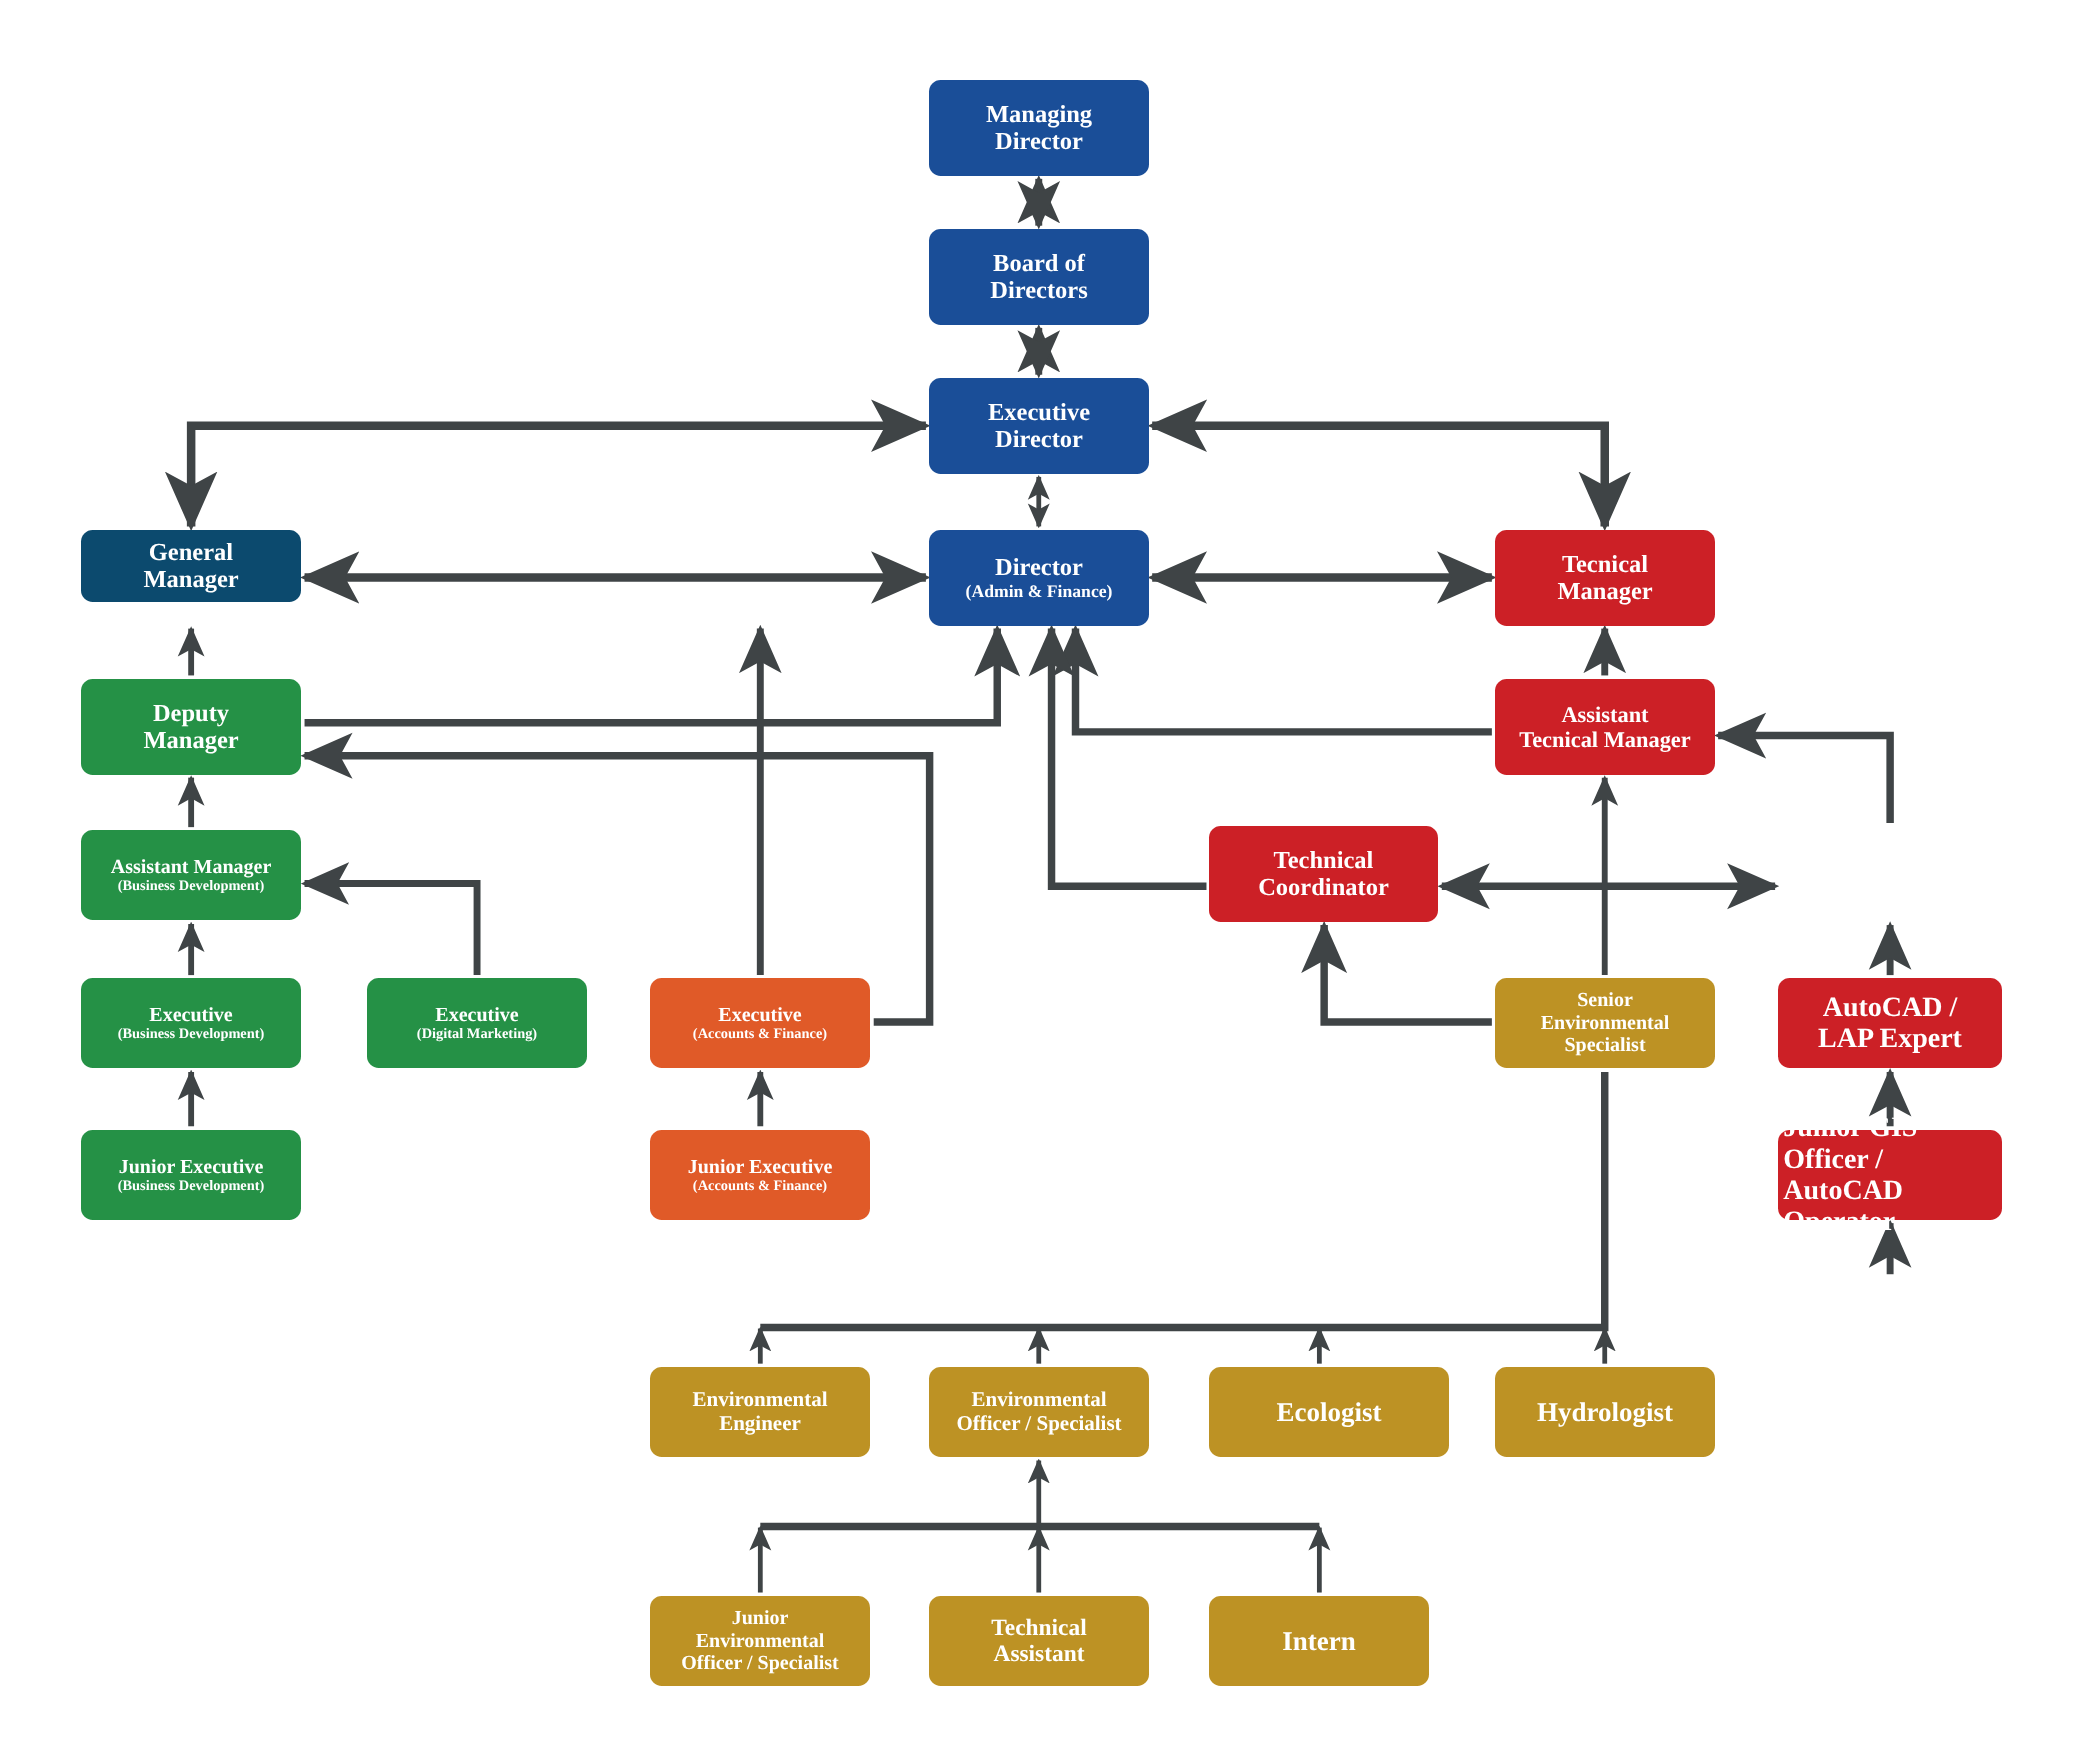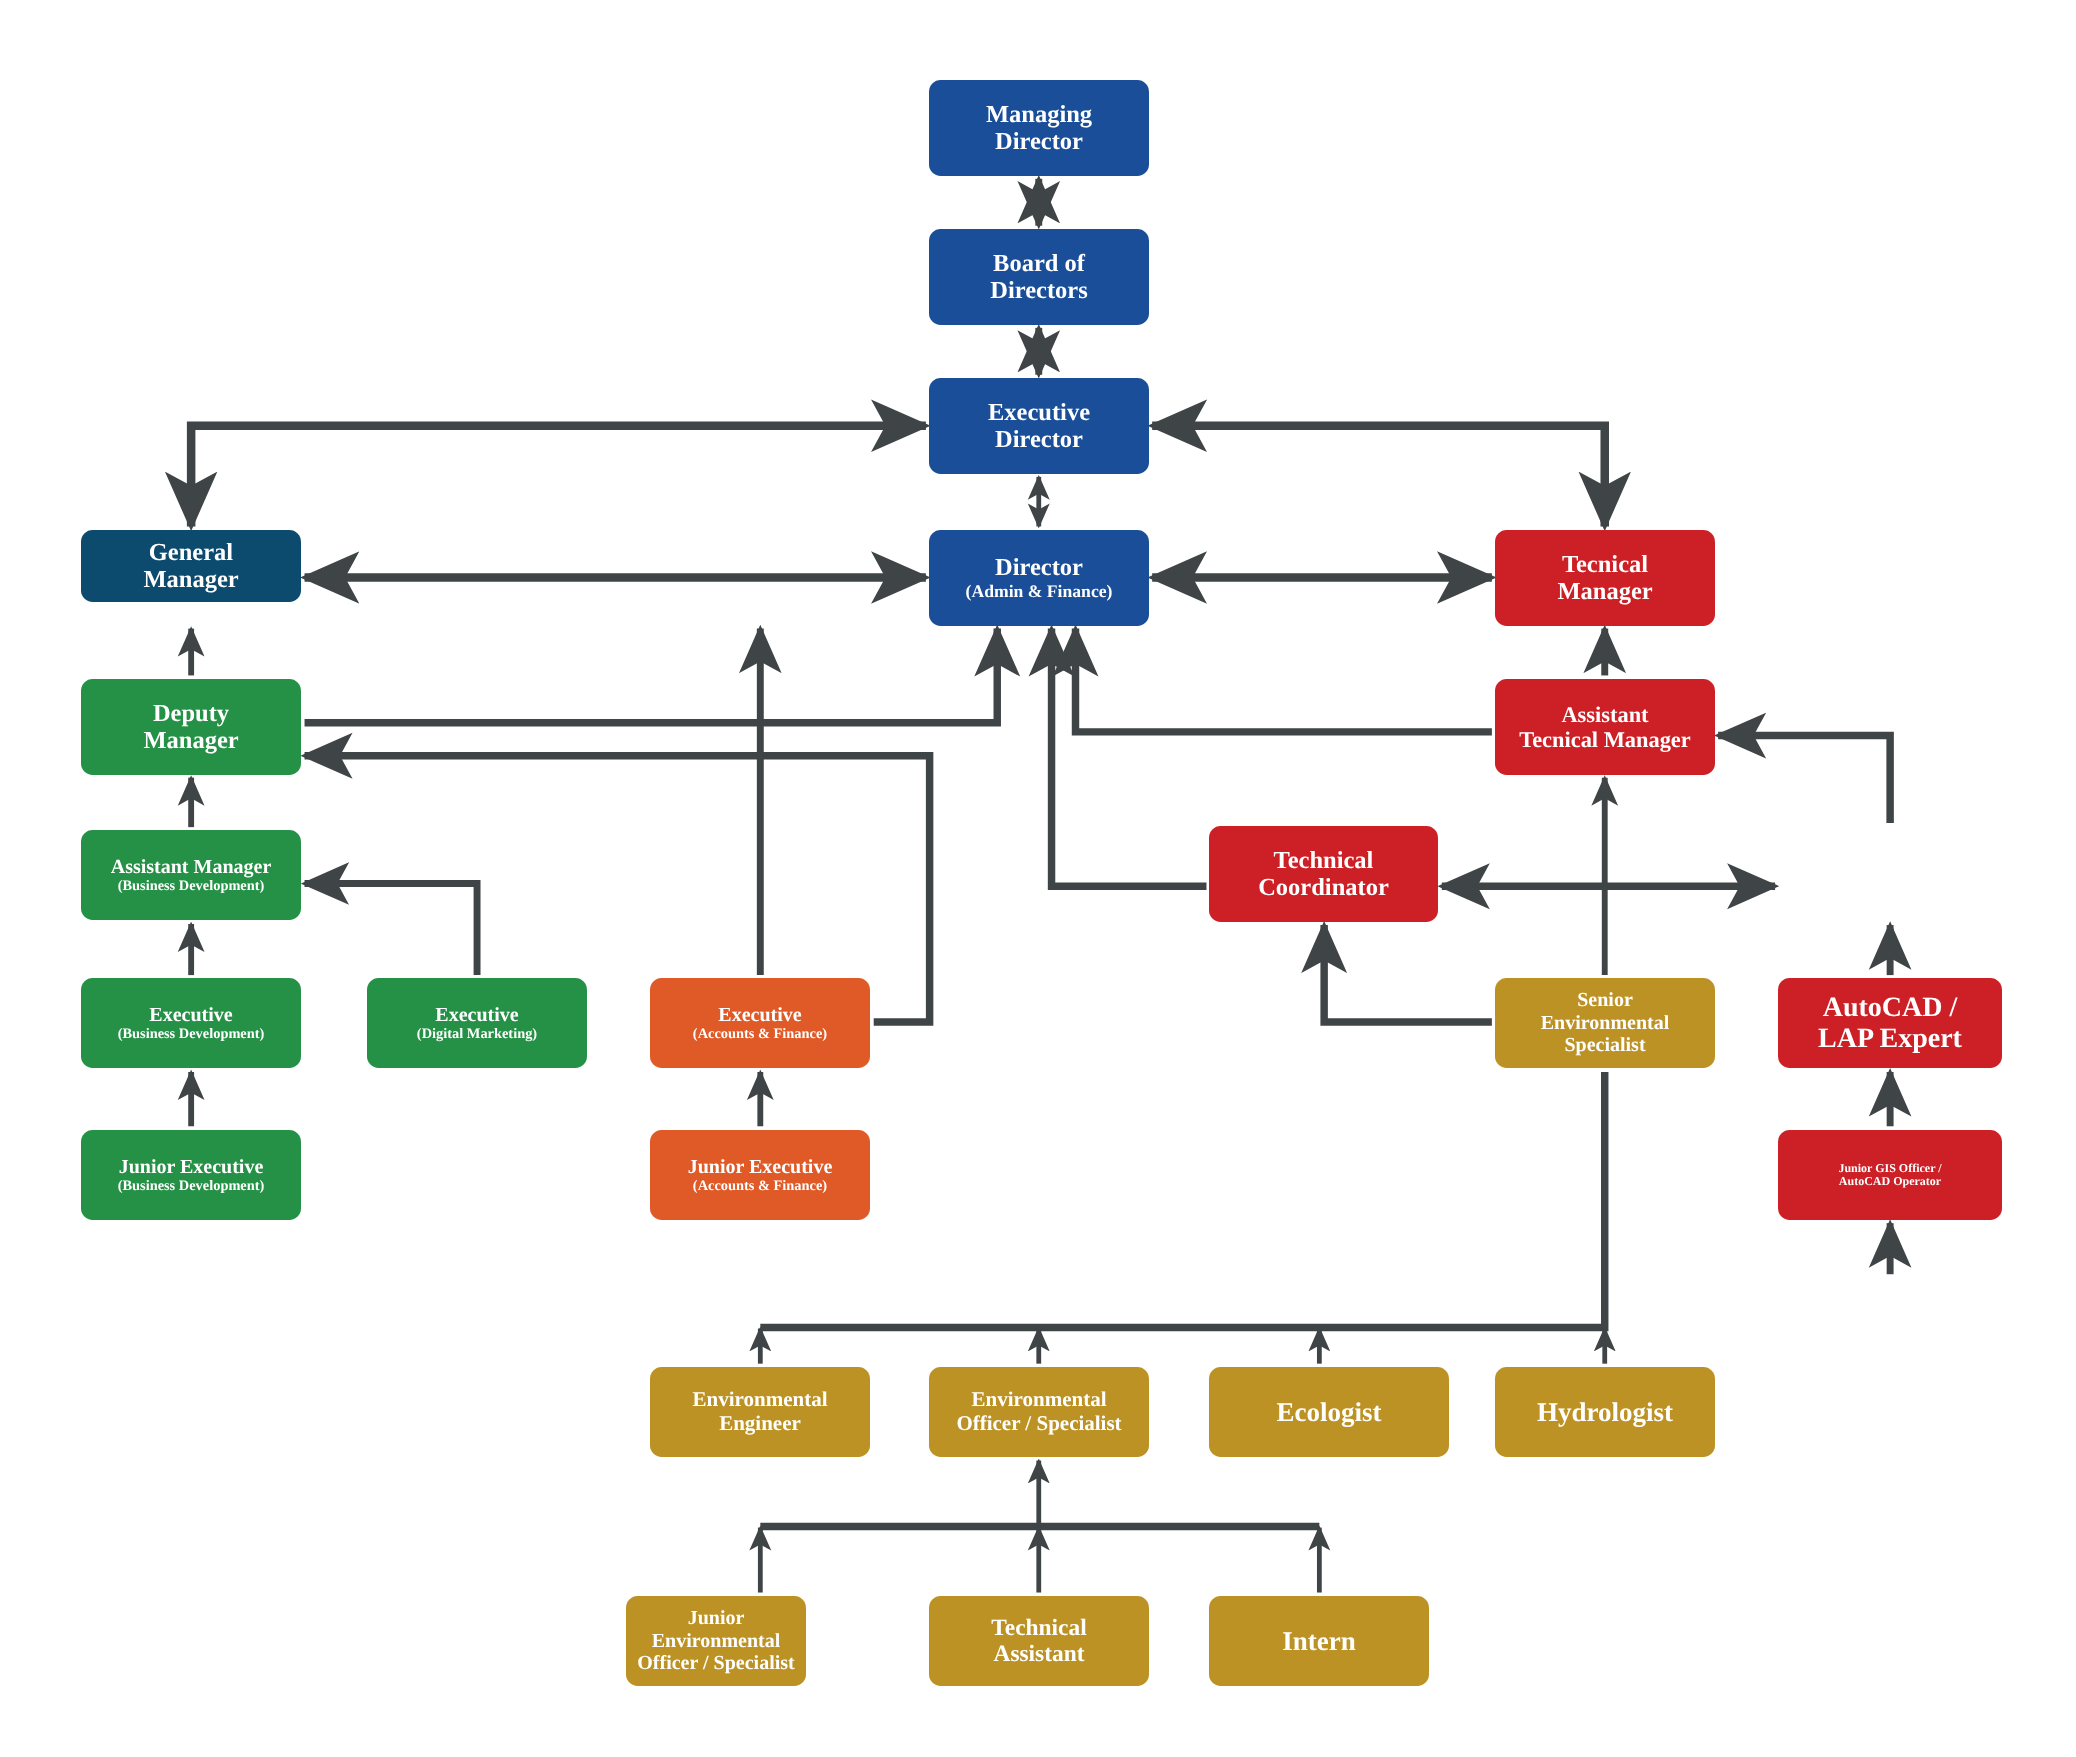--- a/index.html
+++ b/index.html
@@ -175,39 +175,39 @@
     <span class="t2">LAP Expert</span>
   </div>
   <div class="node" style="left: 81px; top: 1130px; width: 220px; height: 90px; background: rgb(37, 145, 70); font-size: 20px;">
     <span class="t1">Junior Executive</span>
     <span class="t2 sub">(Business Development)</span>
   </div>
   <div class="node" style="left: 650px; top: 1130px; width: 220px; height: 90px; background: rgb(224, 90, 40); font-size: 20px;">
     <span class="t1">Junior Executive</span>
     <span class="t2 sub">(Accounts &amp; Finance)</span>
   </div>
-  <div class="node" style="left: 1778px; top: 1130px; width: 224px; height: 90px; background: rgb(204, 32, 38); font-size: 12px;">
+  <div class="node" style="left: 1778px; top: 1130px; width: 224px; height: 90px; background: rgb(204, 32, 38); font-size: 28px;">
     <span class="t1">Junior GIS Officer /</span>
     <span class="t2">AutoCAD Operator</span>
   </div>
   <div class="node" style="left: 650px; top: 1367px; width: 220px; height: 90px; background: rgb(189, 146, 36); font-size: 21px;">
     <span class="t1">Environmental</span>
     <span class="t2">Engineer</span>
   </div>
   <div class="node" style="left: 929px; top: 1367px; width: 220px; height: 90px; background: rgb(189, 146, 36); font-size: 21px;">
     <span class="t1">Environmental</span>
     <span class="t2">Officer / Specialist</span>
   </div>
   <div class="node" style="left: 1209px; top: 1367px; width: 240px; height: 90px; background: rgb(189, 146, 36); font-size: 27px;">
     <span class="t1">Ecologist</span>
   </div>
   <div class="node" style="left: 1495px; top: 1367px; width: 220px; height: 90px; background: rgb(189, 146, 36); font-size: 27px;">
     <span class="t1">Hydrologist</span>
   </div>
-  <div class="node" style="left: 626px; top: 1596px; width: 180px; height: 90px; background: rgb(189, 146, 36); font-size: 20px;">
+  <div class="node" style="left: 650px; top: 1596px; width: 220px; height: 90px; background: rgb(189, 146, 36); font-size: 20px;">
     <span class="t1">Junior</span>
     <span class="t2">Environmental</span>
     <span class="t3">Officer / Specialist</span>
   </div>
   <div class="node" style="left: 929px; top: 1596px; width: 220px; height: 90px; background: rgb(189, 146, 36); font-size: 23.4px;">
     <span class="t1">Technical</span>
     <span class="t2">Assistant</span>
   </div>
   <div class="node" style="left: 1209px; top: 1596px; width: 220px; height: 90px; background: rgb(189, 146, 36); font-size: 27px;">
     <span class="t1">Intern</span>

